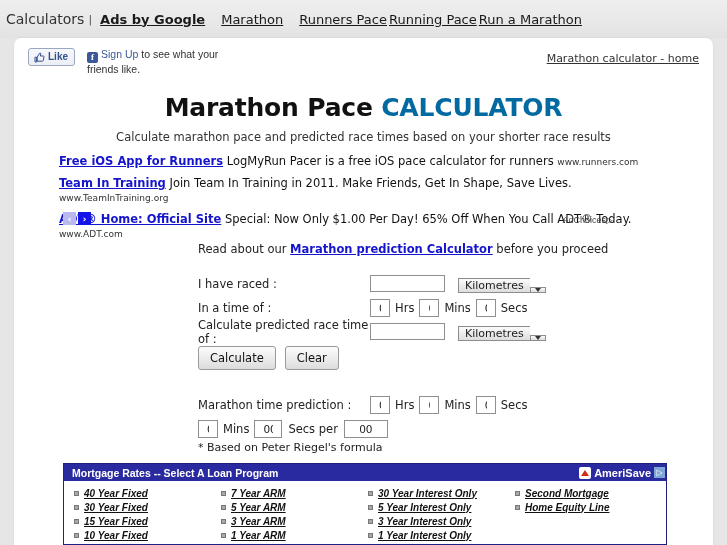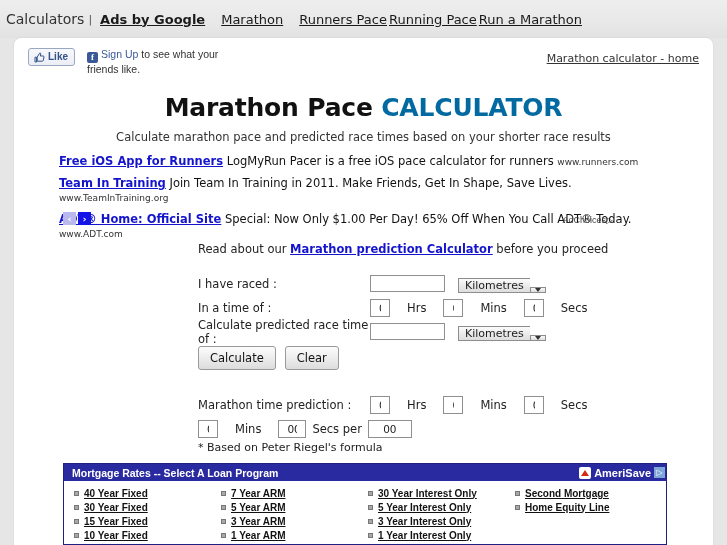--- a/index.html
+++ b/index.html
@@ -129,21 +129,21 @@
     display:block; width:0; height:0; border-left:3.5px solid transparent;
     border-right:3.5px solid transparent; border-top:4px solid #333;
   }
   .tbox {
     width:20px; height:17px; border:1px solid #8f8f8f; background:#fff;
     font-size:10.5px; text-align:center; color:#222; line-height:15px;
     font-family:"DejaVu Sans", sans-serif; padding:8px;
   }
   .tbox.m { width:28px; }
   .tbox.w { width:44px; }
-  .tsep  { font-size:11.5px; color:#222; margin:0 17px; }
+  .tsep  { font-size:11.5px; color:#222; margin:0 5px; }
   .tsep.wide { margin:0 6px 0 6px; }
 
   
   #btnrow { position:absolute; left:198px; top:346px; display:flex; gap:9px;align-items:center; }
   .btn {
     border:1px solid #9a9a9a; border-radius:3px;
     background:linear-gradient(to bottom,#fcfcfc 0%,#ececec 52%,#dcdcdc 100%);
     font-size:11.5px; color:#111; padding:4px 11px;
     font-family:"DejaVu Sans", sans-serif; cursor:pointer;
   }
@@ -181,21 +181,21 @@
   }
   .achoice-b {
     width:11px; height:11px; background:#7ea6d8; color:#fff;
     font-size:8px; display:flex; align-items:center; justify-content:center;
   }
   #banner .bcols {
     display:flex; padding:5px 0 0 10px; gap:0;
   }
   #banner .bcol { width:147px; }
   #banner .bitem {
-    display:flex; align-items:center; gap:5px; height:14px;
+    display:flex; align-items:center; gap:5px; height:14px;font-style:italic;
   }
   #banner .bullet {
     width:5px; height:5px; background:#a8a8a8; border:1px solid #777;
     flex:0 0 auto;
   }
   #banner .bitem a {
     font-size:10px; font-weight:bold; color:#111; text-decoration:underline;
     font-family:"Liberation Sans", sans-serif; white-space:nowrap;
   }
 </style>

